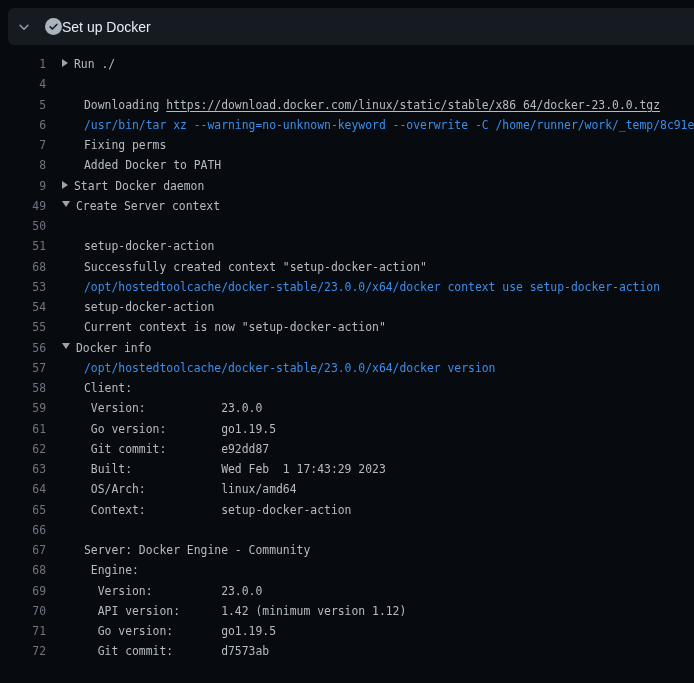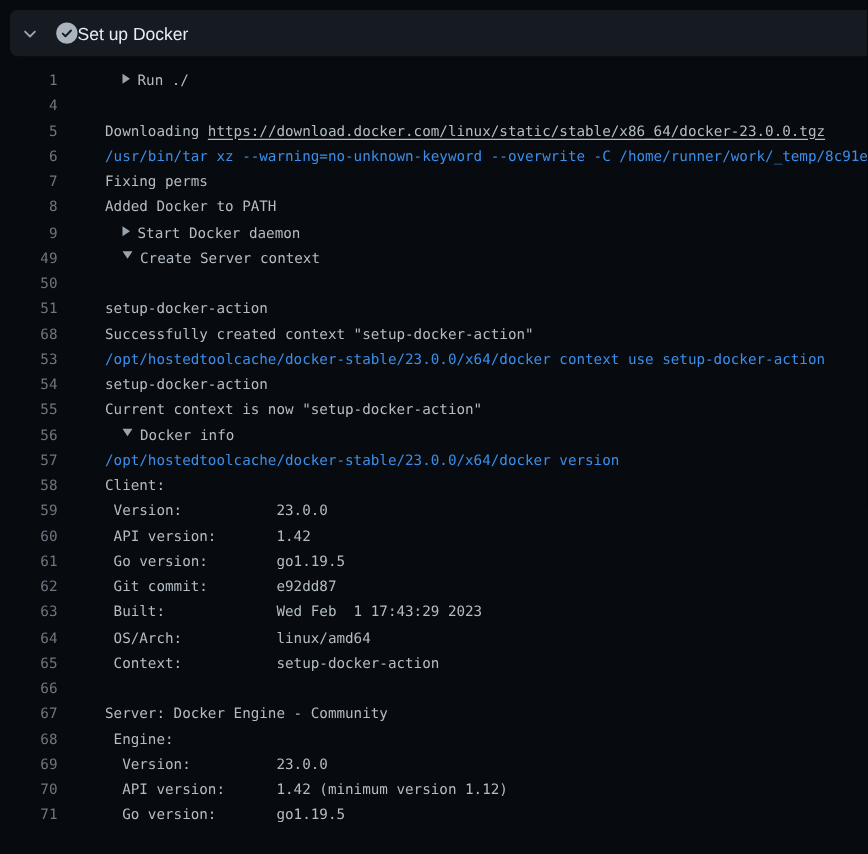--- a/index.html
+++ b/index.html
@@ -31,21 +31,21 @@
   .row{
     position:relative;height:20.26px;line-height:20.26px;
     font-size:11.4px;white-space:pre;color:var(--text,#b3bcc4);
   }
   .num{
     position:absolute;left:0;top:0;width:46px;text-align:right;
     color:var(--muted,#6e7681);cursor:pointer;
   }
   .content{position:absolute;left:84px;top:0;}
   .row.group{cursor:pointer;}
-  .row.group .content{left:62px;margin-left:36px;}
+  .row.group .content{left:62px;}
   .arrow{display:inline-block;width:0;height:0;margin-right:6px;vertical-align:1px;}
   .arrow.right{border-left:6px solid var(--chevron,#9aa4ae);border-top:4px solid transparent;border-bottom:4px solid transparent;}
   .arrow.down{border-top:6px solid var(--chevron,#9aa4ae);border-left:4px solid transparent;border-right:4px solid transparent;vertical-align:3px;}
   .seg-plain{color:var(--text,#b3bcc4);}
   .seg-cmd{color:var(--command,#3b8eea);}
   .seg-link{color:var(--text,#b3bcc4);text-decoration:underline;text-underline-offset:2px;cursor:pointer;}
 </style>
 </head>
 <body>
 
@@ -77,27 +77,27 @@
       <div class="row"><span class="num">50</span></div>
       <div class="row"><span class="num">51</span><span class="content"><span class="seg-plain">setup-docker-action</span></span></div>
       <div class="row"><span class="num">68</span><span class="content"><span class="seg-plain">Successfully created context "setup-docker-action"</span></span></div>
       <div class="row"><span class="num">53</span><span class="content"><span class="seg-cmd">/opt/hostedtoolcache/docker-stable/23.0.0/x64/docker context use setup-docker-action</span></span></div>
       <div class="row"><span class="num">54</span><span class="content"><span class="seg-plain">setup-docker-action</span></span></div>
       <div class="row"><span class="num">55</span><span class="content"><span class="seg-plain">Current context is now "setup-docker-action"</span></span></div>
       <div class="row group"><span class="num">56</span><span class="content"><span class="arrow down"></span><span class="seg-plain">Docker info</span></span></div>
       <div class="row"><span class="num">57</span><span class="content"><span class="seg-cmd">/opt/hostedtoolcache/docker-stable/23.0.0/x64/docker version</span></span></div>
       <div class="row"><span class="num">58</span><span class="content"><span class="seg-plain">Client:</span></span></div>
       <div class="row"><span class="num">59</span><span class="content"><span class="seg-plain"> Version:           23.0.0</span></span></div>
-      <div class="row"><span class="num">60</span><span class="content"><span class="seg-plain"> API version:       1.42</span></span></div>
       <div class="row"><span class="num">61</span><span class="content"><span class="seg-plain"> Go version:        go1.19.5</span></span></div>
       <div class="row"><span class="num">62</span><span class="content"><span class="seg-plain"> Git commit:        e92dd87</span></span></div>
       <div class="row"><span class="num">63</span><span class="content"><span class="seg-plain"> Built:             Wed Feb  1 17:43:29 2023</span></span></div>
       <div class="row"><span class="num">64</span><span class="content"><span class="seg-plain"> OS/Arch:           linux/amd64</span></span></div>
       <div class="row"><span class="num">65</span><span class="content"><span class="seg-plain"> Context:           setup-docker-action</span></span></div>
       <div class="row"><span class="num">66</span><span class="content"></span></div>
       <div class="row"><span class="num">67</span><span class="content"><span class="seg-plain">Server: Docker Engine - Community</span></span></div>
       <div class="row"><span class="num">68</span><span class="content"><span class="seg-plain"> Engine:</span></span></div>
       <div class="row"><span class="num">69</span><span class="content"><span class="seg-plain">  Version:          23.0.0</span></span></div>
       <div class="row"><span class="num">70</span><span class="content"><span class="seg-plain">  API version:      1.42 (minimum version 1.12)</span></span></div>
       <div class="row"><span class="num">71</span><span class="content"><span class="seg-plain">  Go version:       go1.19.5</span></span></div>
+      <div class="row"><span class="num">72</span><span class="content"><span class="seg-plain">  Git commit:       d7573ab</span></span></div>
     </div>
 
 </div>
 
 </body></html>

